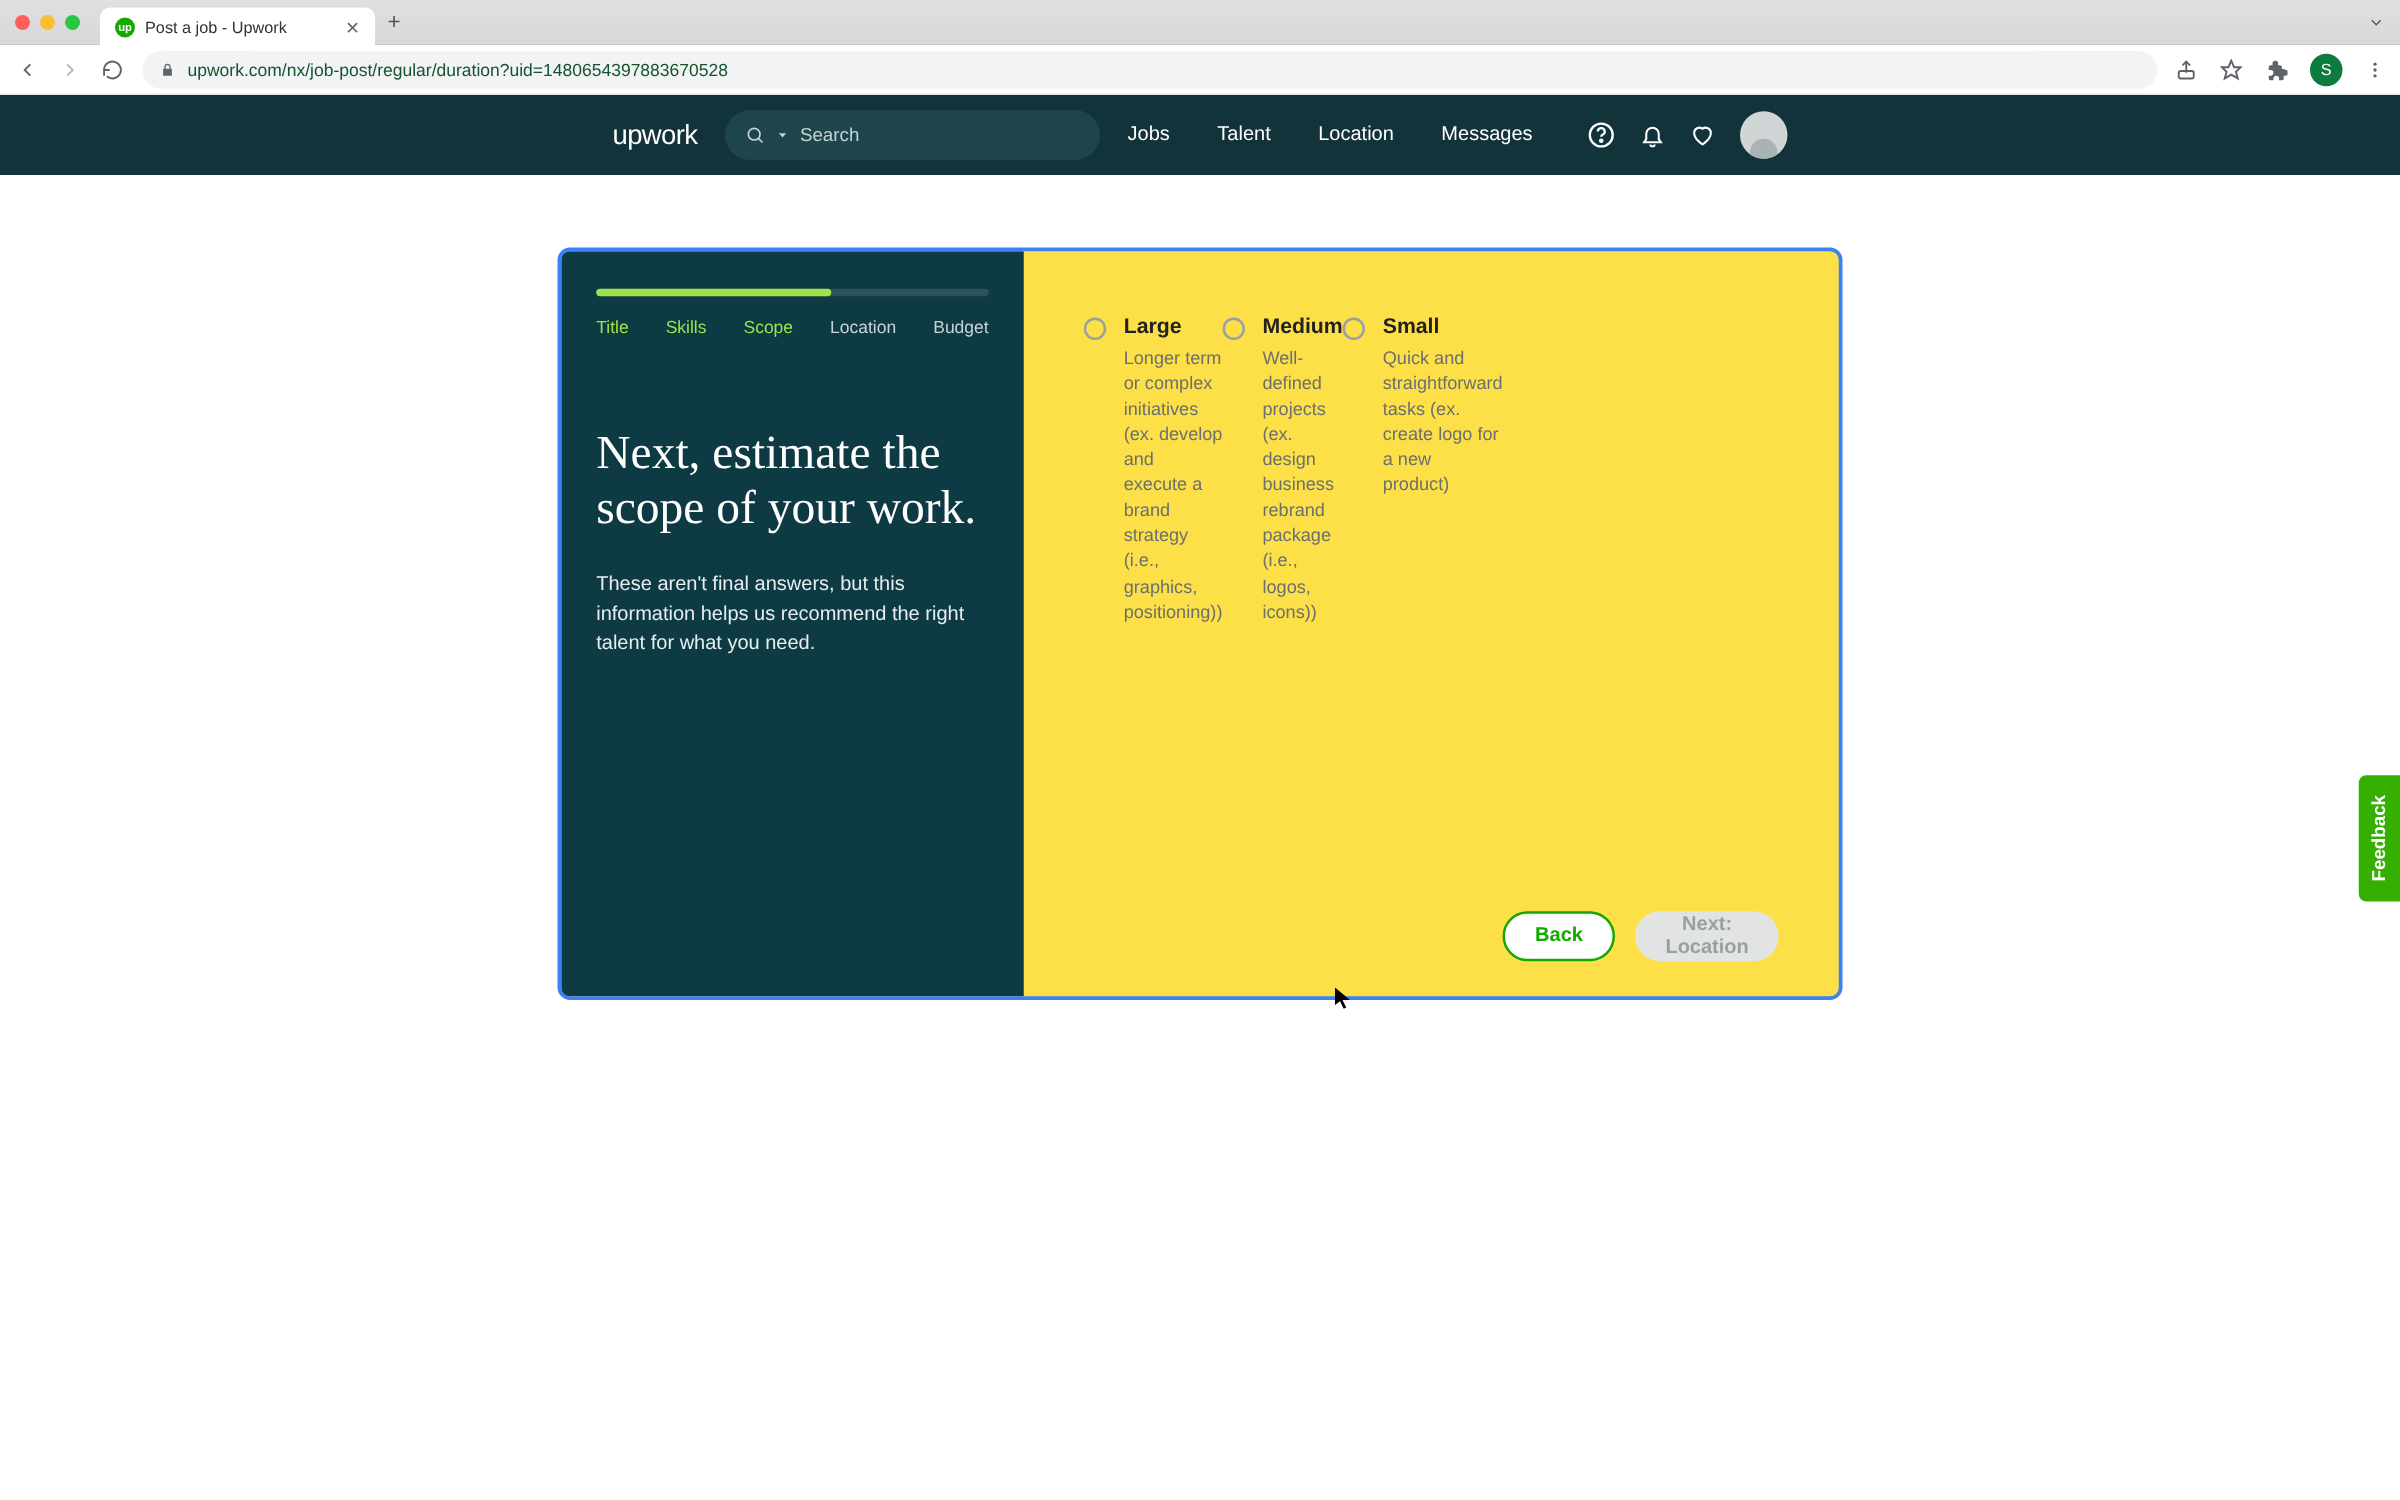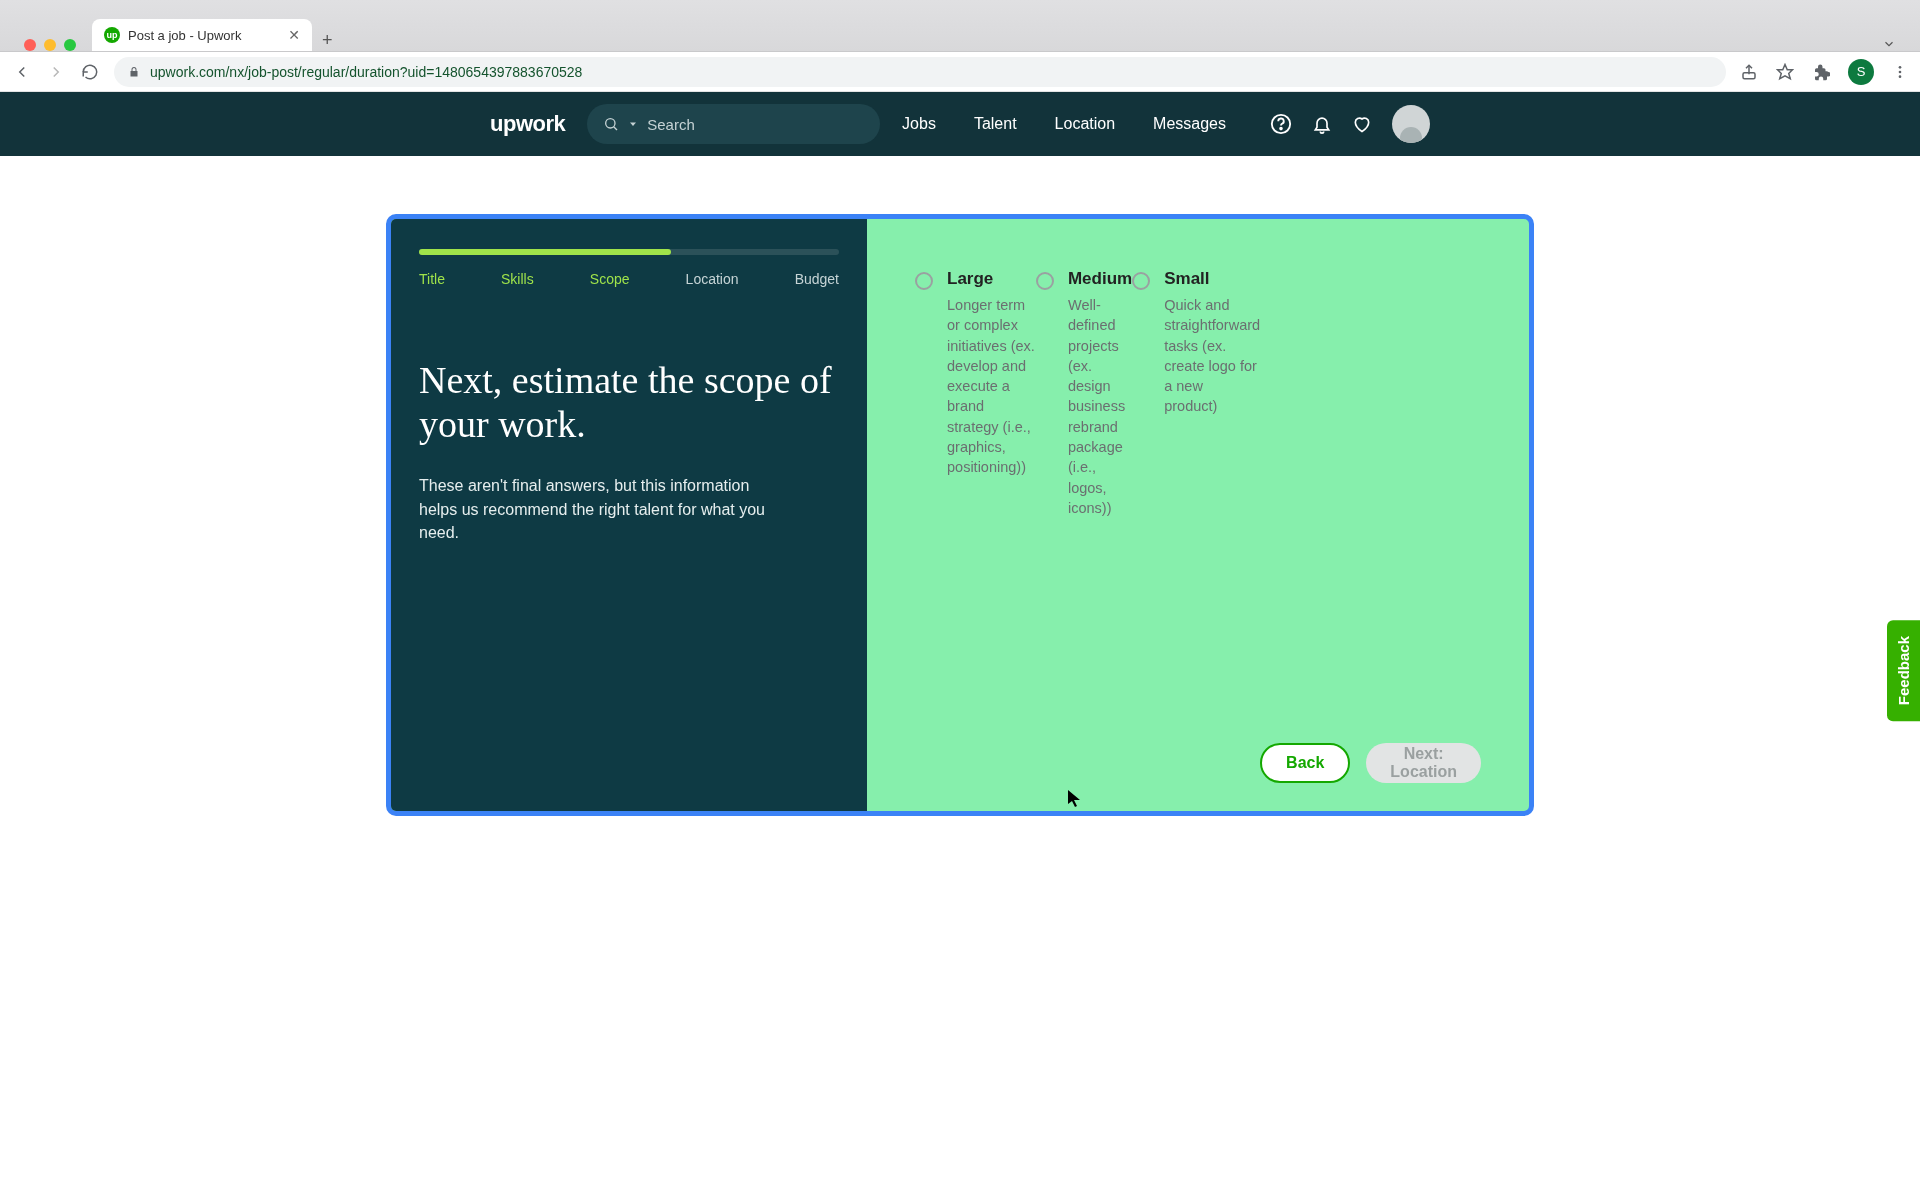--- a/index.html
+++ b/index.html
@@ -7,25 +7,25 @@
     font-family: -apple-system, BlinkMacSystemFont, "Segoe UI", Helvetica, Arial, sans-serif;
     background: #fff;
     width: 1920px;
     height: 1200px;
     overflow: hidden;
     position: relative;
   }
 
   
   .browser-toolbar {
-    height: 52px;
+    height: 36px;
     background: linear-gradient(#e0e0e2, #d8d8da);
     display: flex;
-    align-items: flex-end;
-    padding: 0 24px;
+    align-items: center;
+    padding: 0 12px;
     border-bottom: 1px solid #c9c9cb;
   }
   .traffic-lights { display:flex; gap:8px; margin-right:16px;}
   .tl { width:12px; height:12px; border-radius:50%; }
   .tl.red{background:#ff5f57;} .tl.yellow{background:#febc2e;} .tl.green{background:#28c840;}
   .tab {
     display:flex; align-items:center; gap:8px;
     background:#fff; height:32px; border-radius:8px 8px 0 0;
     padding:0 12px; min-width:220px; font-size:13px; color:#333;
     margin-top:8px;
@@ -48,35 +48,35 @@
   .lock{color:#5f6368;font-size:12px;}
   .right-icons{display:flex;align-items:center;gap:18px;color:#5f6368;font-size:16px;}
   .avatar-chip{width:26px;height:26px;border-radius:50%;background:#0d7a3f;color:#fff;display:flex;align-items:center;justify-content:center;font-size:13px;}
 
   
   .site-nav{
     height:64px;background:#12333a;display:flex;align-items:center;
     padding:0 32px;color:#fff;
   }
   .nav-inner{width:940px;margin:0 auto;display:flex;align-items:center;gap:22px;}
-  .logo{font-weight:700;font-size:22px;letter-spacing:-0.5px;}
+  .logo{font-weight:400;font-size:22px;letter-spacing:-0.5px;}
   .search-pill{
     display:flex;align-items:center;gap:8px;background:#1e444c;border-radius:22px;
     height:40px;padding:0 16px;color:#c5d2d4;font-size:15px;width:300px;
   }
   .nav-links{margin-left:auto;display:flex;gap:38px;font-size:16px;}
   .nav-icons{display:flex;gap:20px;align-items:center;margin-left:22px;font-size:18px;}
   .profile-avatar{width:38px;height:38px;border-radius:50%;background:#d0d5d6;display:flex;align-items:flex-end;justify-content:center;overflow:hidden;}
   .profile-avatar::after{content:"";width:22px;height:22px;border-radius:50%;background:#a9b3b4;display:block;margin-bottom:-6px;}
 
   
   .page{padding-top:58px;display:flex;justify-content:center;}
   .card{
-    width:1148px;height:602px;display:flex;border:5px solid #3b82f6;border-radius:10px;overflow:hidden;
-    background:#86efac;
+    width:1028px;height:602px;display:flex;border:3px solid #3b82f6;border-radius:10px;overflow:hidden;
+    background:#fde047;
   }
   .left{
     width:476px;background:#0e3a44;color:#fff;padding:30px 28px;
   }
   .progress-track{height:6px;background:#2b5159;border-radius:3px;width:100%;position:relative;margin-bottom:16px;}
   .progress-fill{height:100%;background:#9fe34a;border-radius:3px;width:60%;}
   .steps{display:flex;justify-content:space-between;font-size:14px;margin-bottom:72px;}
   .step{color:#c6d4d6;}
   .step.done{color:#9fe34a;}
   .headline{font-family:Georgia, 'Times New Roman', serif;font-size:38px;line-height:1.15;margin-bottom:28px;font-weight:500;}

